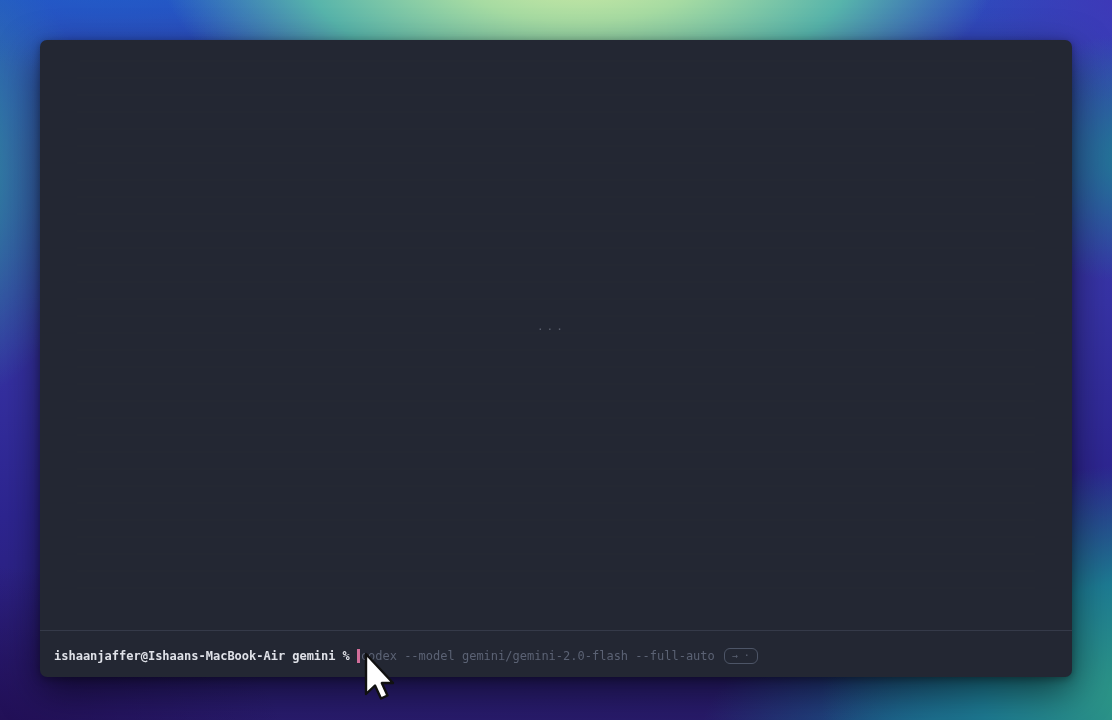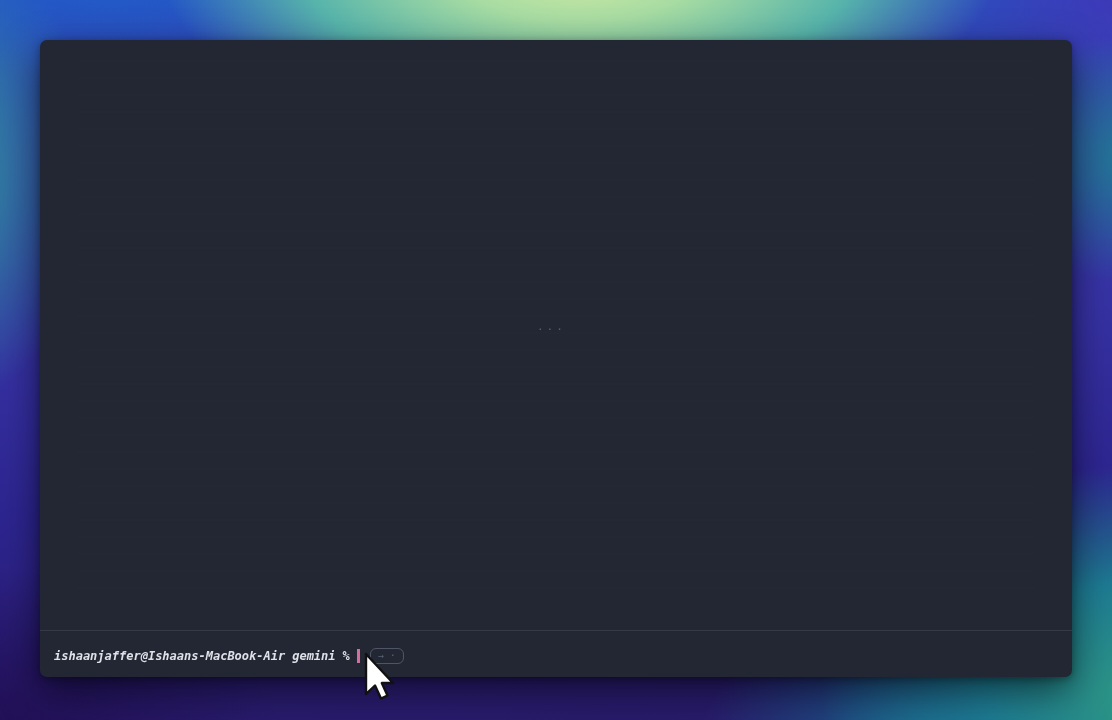--- a/index.html
+++ b/index.html
@@ -65,21 +65,20 @@
     height: 16px;
     display: flex;
     align-items: center;
     font-size: 12px;
     line-height: 16px;
     white-space: pre;
   }
   .prompt-strong {
     color: #dfe1e8;
     font-weight: bold;
-    font-style: italic;
   }
   .sp { display: inline-block; width: 7px; }
   .text-cursor {
     display: inline-block;
     width: 3px; height: 14px;
     background: #d26e9a;
     margin-right: 1px;
     flex: none;
   }
   .suggestion {
@@ -111,21 +110,21 @@
 
   <div class="terminal-window">
 
     <div class="ghost-content"></div>
 
     <div class="loading-dots">···</div>
 
     <div class="prompt-divider"></div>
 
     <div class="prompt-line">
-      <span class="prompt-strong">ishaanjaffer@Ishaans-MacBook-Air</span><span class="sp"></span><span class="prompt-strong">gemini</span><span class="sp"></span><span class="prompt-strong">%</span><span class="sp"></span><span class="text-cursor"></span><span class="hint-badge">→ ·</span>
+      <span class="prompt-strong">ishaanjaffer@Ishaans-MacBook-Air</span><span class="sp"></span><span class="prompt-strong">gemini</span><span class="sp"></span><span class="prompt-strong">%</span><span class="sp"></span><span class="text-cursor"></span><span class="suggestion">codex --model gemini/gemini-2.0-flash --full-auto</span><span class="hint-badge">→ ·</span>
     </div>
 
   </div>
 
   <svg class="mouse-pointer" viewBox="0 0 34 58" xmlns="http://www.w3.org/2000/svg">
     <polygon points="3,2 3,42 12,33.5 18,46.5 24.5,43.5 18.8,31 30,31" fill="#ffffff" stroke="#111111" stroke-width="2.4" stroke-linejoin="round"></polygon>
   </svg>
 
 </div>
 

